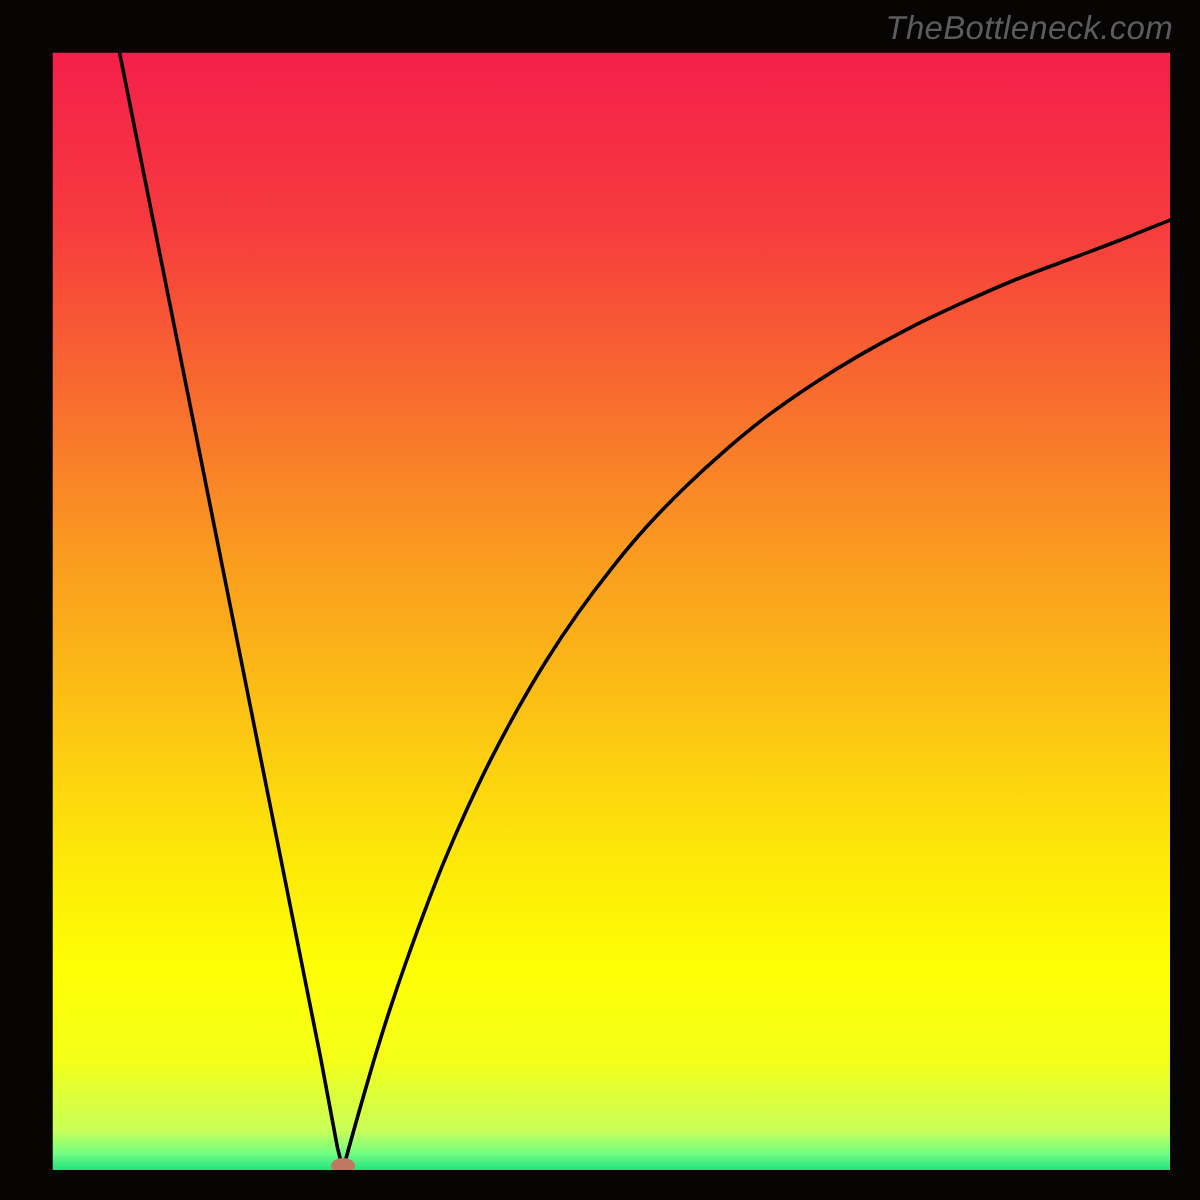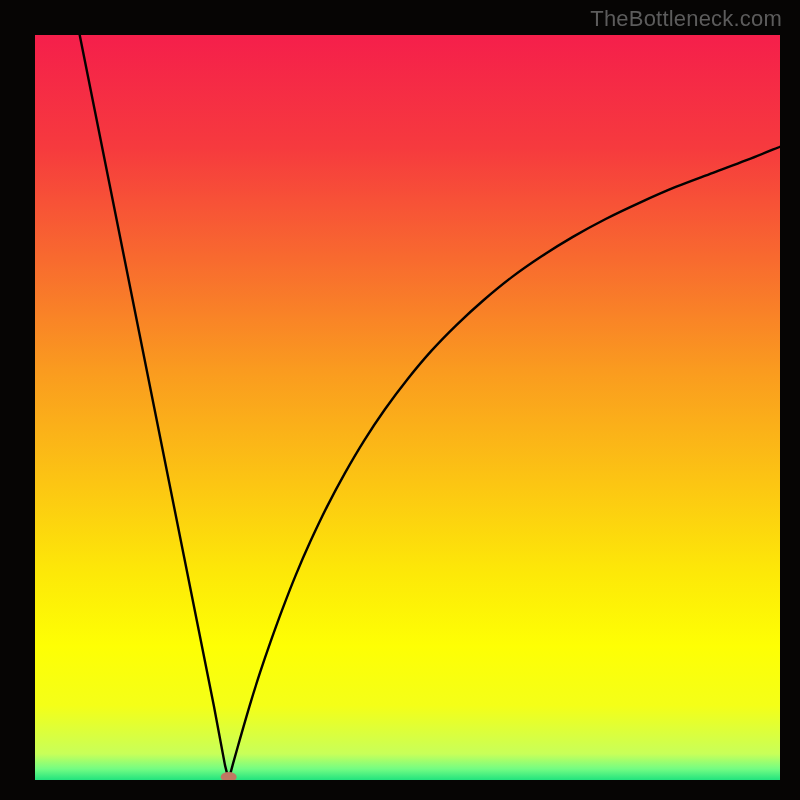--- a/index.html
+++ b/index.html
@@ -18,20 +18,21 @@
     background: #060504;
   }
   .watermark {
     position: absolute;
     top: 6px;
     right: 18px;
     font-size: 22px;
     color: #5c5c5c;
     font-weight: 400;
     letter-spacing: 0.2px;
+    font-style: italic;
   }
   svg.plot {
     position: absolute;
     top: 35px;
     left: 35px;
     width: 745px;
     height: 745px;
     display: block;
   }
 </style>

